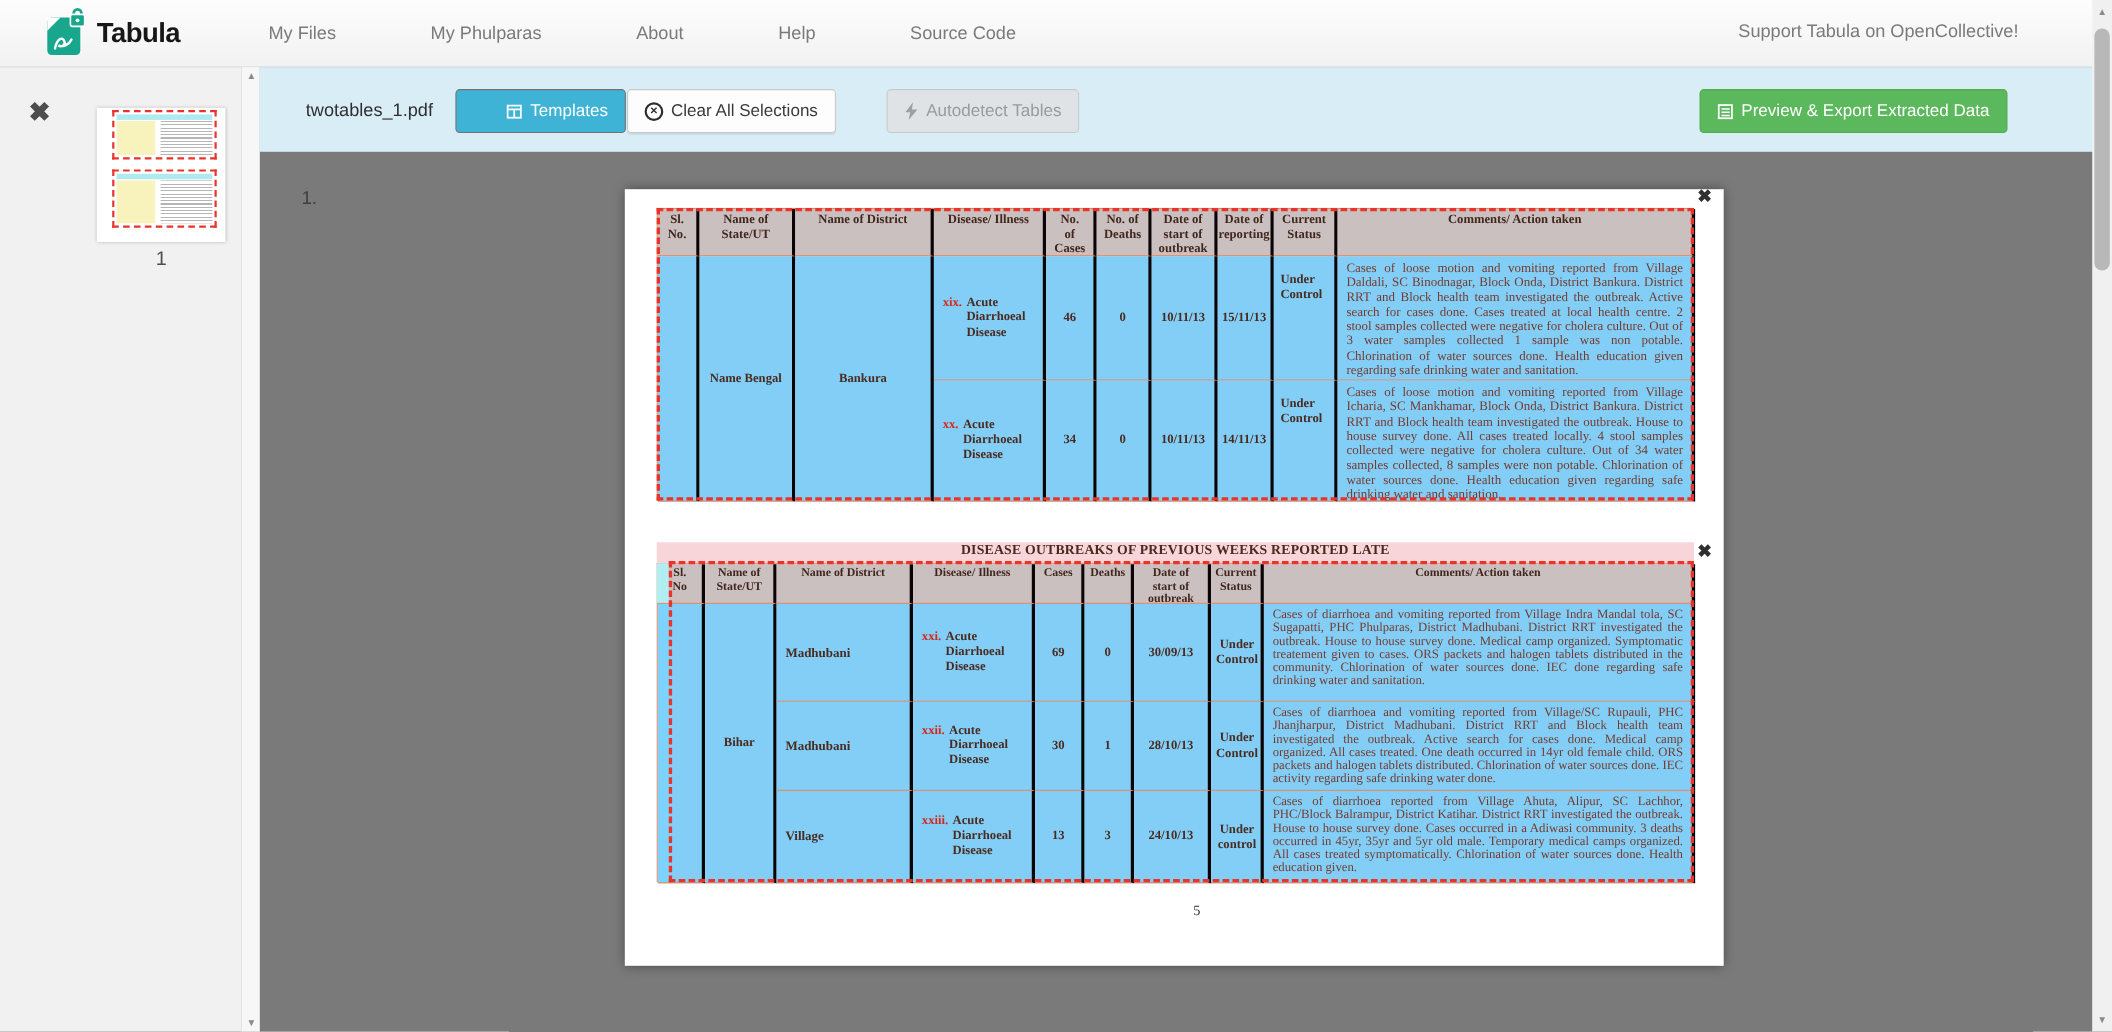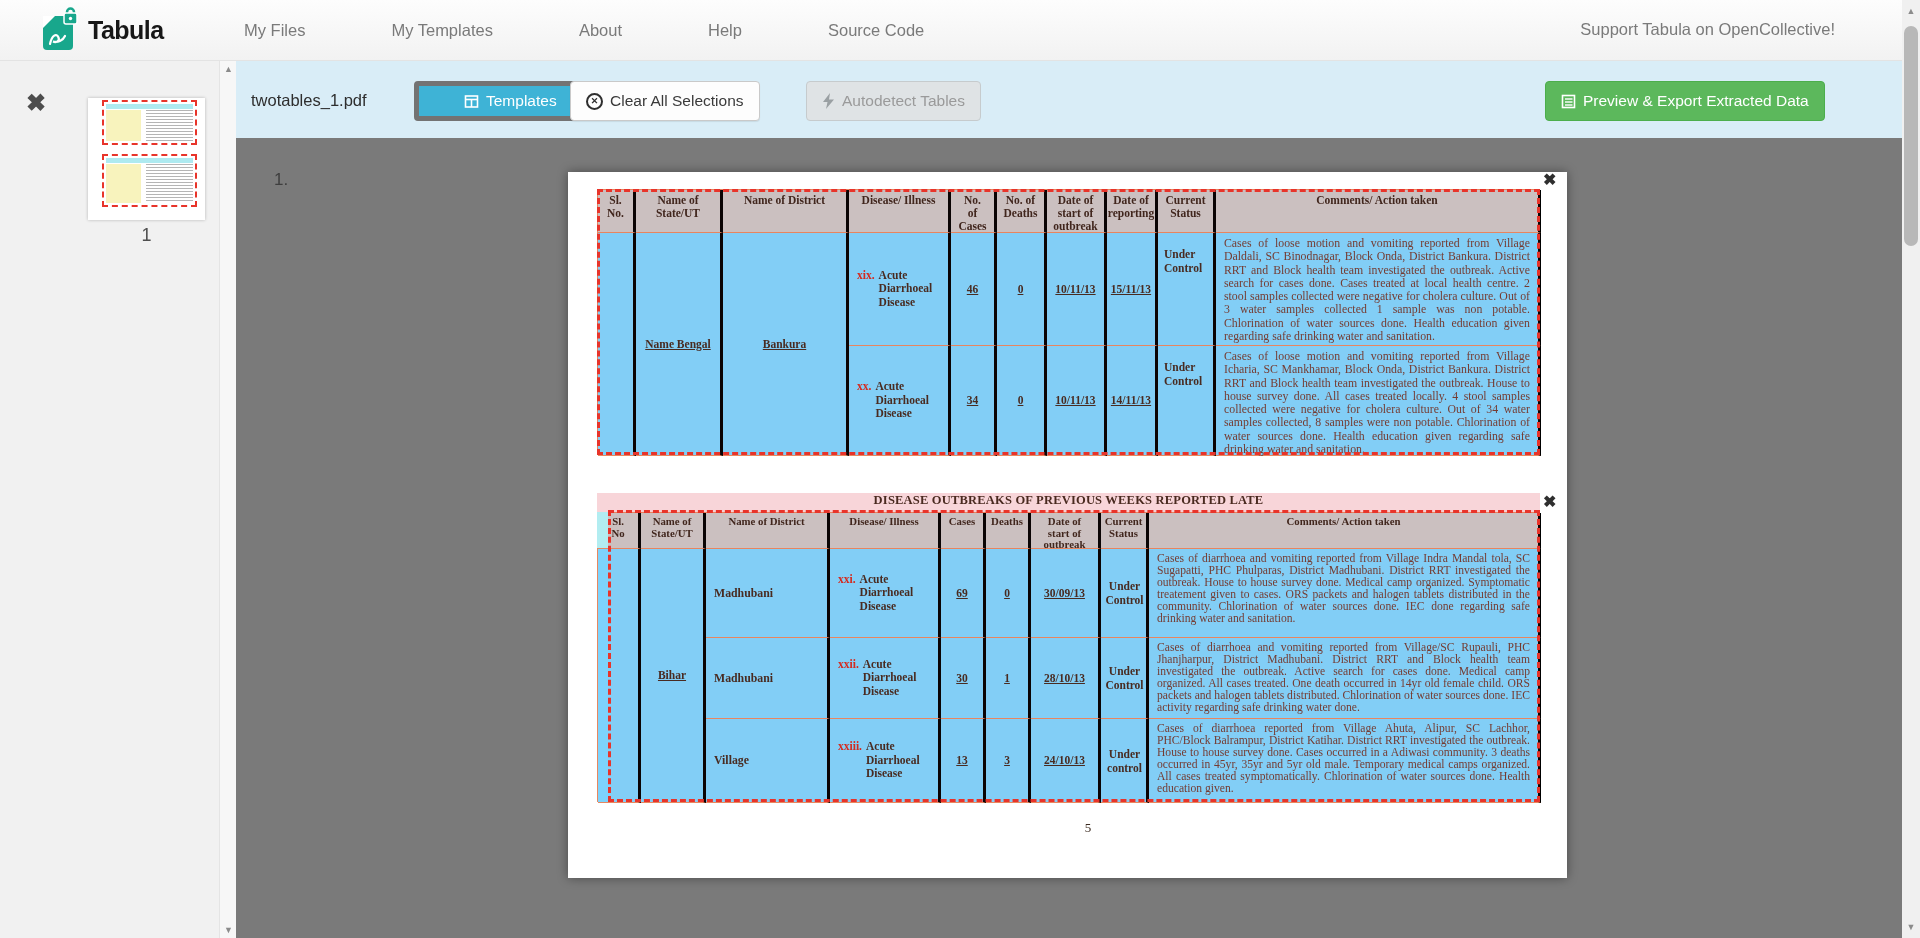--- a/index.html
+++ b/index.html
@@ -25,24 +25,24 @@
   .mini1 { left:14px; top:2px; width:95px; height:45px; }
   .mini2 { left:14px; top:56px; width:95px; height:53px; }
   .mini-head { position:absolute; left:2px; top:2px; right:2px; height:5px; background:#aeeaf0; }
   .mini-yellow { position:absolute; left:2px; top:8px; width:38%; bottom:2px; background:#f8f3bd; }
   .mini-text { position:absolute; right:2px; top:8px; width:52%; bottom:2px;
     background:repeating-linear-gradient(to bottom, rgba(120,120,120,0.55) 0 1px, transparent 1px 3px); }
   .thumb-num { position:absolute; left:88px; top:164px; width:117px; text-align:center; font-size:18px; color:#4f4f4f; }
 
   
   .toolbar { position:absolute; left:236px; top:61px; width:1684px; height:77px; background:#d9edf7; z-index:25; }
-  .filename { position:absolute; left:15px; top:30px; font-size:16.5px; color:#2e2e2e; }
+  .filename { position:absolute; left:42px; top:30px; font-size:16.5px; color:#2e2e2e; }
   .btn { position:absolute; top:20px; height:40px; display:flex; align-items:center; gap:7px;
     padding:0 15px; border-radius:4px; font-size:15.5px; cursor:pointer; white-space:nowrap; }
-  .btn-templates { left:178px; background:#3eb3d6; border:5px solid #737373; color:#fff;padding-left:45px; }
+  .btn-templates { left:178px; background:#3eb3d6; border:1px solid #737373; color:#fff;padding-left:45px; }
   .btn-clear { left:334px; background:#fdfdfd; border:1px solid #c9c9c9; color:#3a3a3a; box-shadow:0 1px 1px rgba(0,0,0,0.08); }
   .btn-autodetect { left:570px; background:#dfe3e5; border:1px solid #c6cbcd; color:#9a9a9a; cursor:default; }
   .btn-export { left:1309px; background:#5cb85c; border:1px solid #4cae4c; color:#fff; }
   .circle-x { display:inline-flex; width:17px; height:17px; border:2px solid #2e2e2e; border-radius:50%;
     align-items:center; justify-content:center; font-size:9px; font-weight:bold; color:#2e2e2e; }
 
   
   .main-label { position:absolute; left:274px; top:170px; font-size:17px; color:#3e3e3e; z-index:5; }
   .pdf-page { position:absolute; left:568px; top:172px; width:999px; height:706px; background:#fff;
     box-shadow:0 0 10px rgba(0,0,0,0.4); z-index:5; cursor:crosshair; }
@@ -52,21 +52,21 @@
   
   .pdftable { position:absolute; display:grid; border-top:1px solid #e8875f; border-left:1px solid #e8875f;
     font-family:"Liberation Serif", serif; color:#42291f; }
   .cell { border-right:3px solid #000000; border-bottom:1px solid #e8875f; overflow:visible; }
   .hd { background:#c9c4c4; font-weight:bold; font-size:11.5px; line-height:13px; text-align:center;
     padding-top:4px; white-space:pre-line; color:#3a241b; }
   .t2 .hd { font-size:10.8px; line-height:11.5px; padding-top:3px; }
   .pinkc { background:#7dd3fc; }
   .orangec { background:#7dd3fc; }
   .vcent { display:flex; align-items:center; justify-content:center; text-align:right;
-    font-weight:bold; font-size:11.5px; line-height:13px;text-decoration:underline; }
+    font-weight:bold; font-size:11.5px; line-height:13px; }
   .statc { font-weight:bold; font-size:11.5px; line-height:14px; padding:14px 4px 0 6px; white-space:pre-line; }
   .t2 .statc { padding-top:0; display:flex; align-items:center; justify-content:center; text-align:center; white-space:pre-line; }
   .distc { display:flex; align-items:center; font-weight:bold; font-size:11.8px; padding-left:8px; }
   .disc { display:flex; align-items:center; }
   .disc-inner { display:flex; gap:4px; padding-left:8px; }
   .rnum { color:#d3281c; font-weight:bold; font-size:11.5px; }
   .dname { font-weight:bold; font-size:11.5px; line-height:13.5px; width:72px; }
   .commc { font-size:11.8px; line-height:13.3px; color:#703a30; text-align:justify; padding:4px 8px 0 8px; }
   .t2 .commc { font-size:11.6px; line-height:11.9px; }
 
@@ -97,21 +97,21 @@
         <polygon points="3,10 15,10 3,22" fill="#ffffff"></polygon>
         <path d="M27 8 v-2 a3.5 3.5 0 0 1 7 0 V8" stroke="#18a78c" stroke-width="2.5" fill="none"></path>
         <rect x="24" y="7" width="13" height="11" rx="2" fill="#18a78c" stroke="#ffffff" stroke-width="1.5"></rect>
         <circle cx="30.5" cy="12.5" r="1.7" fill="#ffffff"></circle>
         <path d="M10 38 c2 -9 6.5 -11 8.5 -6.5 c1.5 3.5 -2.5 5.5 -5.5 4 c4.5 1.5 10 -1 12 -5.5" stroke="#ffffff" stroke-width="2.2" fill="none" stroke-linecap="round"></path>
       </svg>
       <span class="brand-text">Tabula</span>
     </div>
     <div class="nav-links">
       <span class="nav-link">My Files</span>
-      <span class="nav-link">My Templates</span>
+      <span class="nav-link">My Phulparas</span>
       <span class="nav-link">About</span>
       <span class="nav-link">Help</span>
       <span class="nav-link">Source Code</span>
     </div>
     <span class="support-link">Support Tabula on OpenCollective!</span>
   </div>
 
   <div class="sidebar">
     <span class="thumb-close">✖</span>
     <div class="thumb-page">

